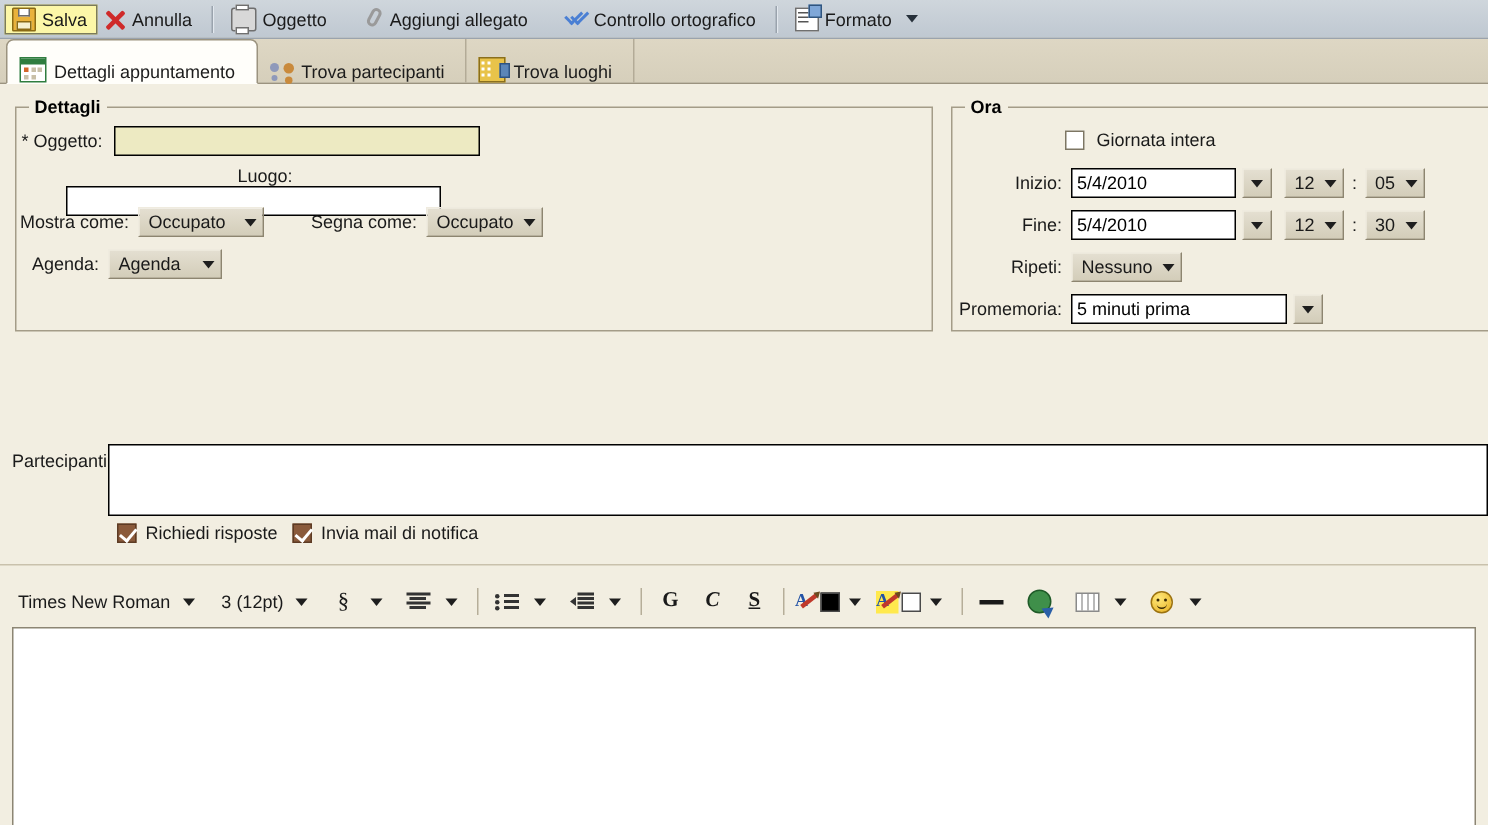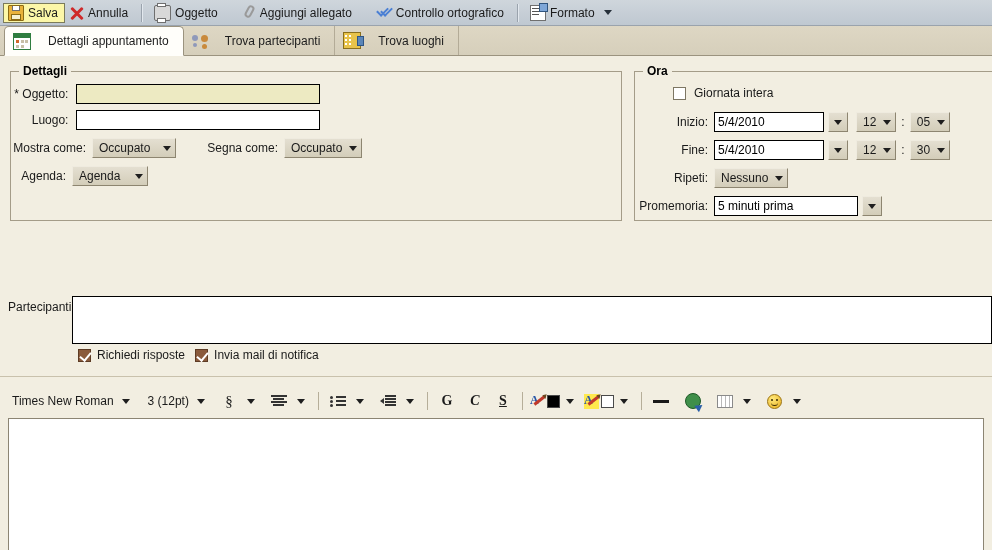--- a/index.html
+++ b/index.html
@@ -84,21 +84,21 @@
   .tabstrip {
     position: absolute; left: 0; top: 26px; width: 992px; height: 30px;
     background: linear-gradient(to bottom, #ded7c4 0%, #d6cfbb 100%);
     border-bottom: 1px solid #9e9madd;
     border-bottom: 1px solid #9b937f;
     box-sizing: border-box;
     display: flex; align-items: flex-end;
     padding-left: 4px;
   }
   .tab {
-    display: flex; align-items: center; gap: 17px;
+    display: flex; align-items: flex-end; gap: 5px;
     height: 29px; padding: 0 14px 0 8px;
     box-sizing: border-box; cursor: pointer; white-space: nowrap;
     font-size: 12px; color: #1c1c1c;
     border-right: 1px solid #b3ab97;
     position: relative;
   }
   .tab.active {
     background: #fffefa;
     border: 1px solid #9b937f;
     border-bottom: 1px solid #fffefa;
@@ -304,21 +304,21 @@
 
     <fieldset class="grp" style="left:10px; top:8px; width:610px; height:155px;">
       <legend>Dettagli</legend>
     </fieldset>
 
     <div class="row" style="left:10px; top:28px; width:310px;">
       <span class="lbl" style="width:60px">* Oggetto:</span>
       <input class="txt req" style="width: 250px; margin-left: 8px;" type="text" value="">
     </div>
 
-    <div class="row" style="left:10px; top:54px; width:310px;">
+    <div class="row" style="left:10px; top:54px; width:310px;flex-direction:column;">
       <span class="lbl" style="width:60px">Luogo:</span>
       <input class="txt" style="width: 250px; margin-left: 8px;" type="text" value="">
     </div>
 
     <div class="row" style="left:10px; top:82px;">
       <span class="lbl" style="width:76px">Mostra come:</span>
       <div class="combo" style="margin-left:6px; min-width:84px;">
         <span>Occupato</span>
         <span class="cap"></span>
       </div>
@@ -334,21 +334,21 @@
       <div class="combo" style="margin-left:6px; min-width:76px;">
         <span>Agenda</span>
         <span class="cap"></span>
       </div>
     </div>
 
     <fieldset class="grp" style="left:634px; top:8px; width:366px; height:155px;">
       <legend>Ora</legend>
     </fieldset>
 
-    <div class="row" style="left:673px; top:30px;">
+    <div class="row" style="left:710px; top:30px;">
       <span class="chk"></span>
       <span class="lbl" style="margin-left:8px">Giornata intera</span>
     </div>
 
     <div class="row" style="left:634px; top:56px;">
       <span class="lbl" style="width:74px">Inizio:</span>
       <input class="txt" style="width: 110px; margin-left: 6px;" type="text" value="5/4/2010">
       <div class="spinbtn" style="margin-left:4px">
           <i></i>
         </div>

